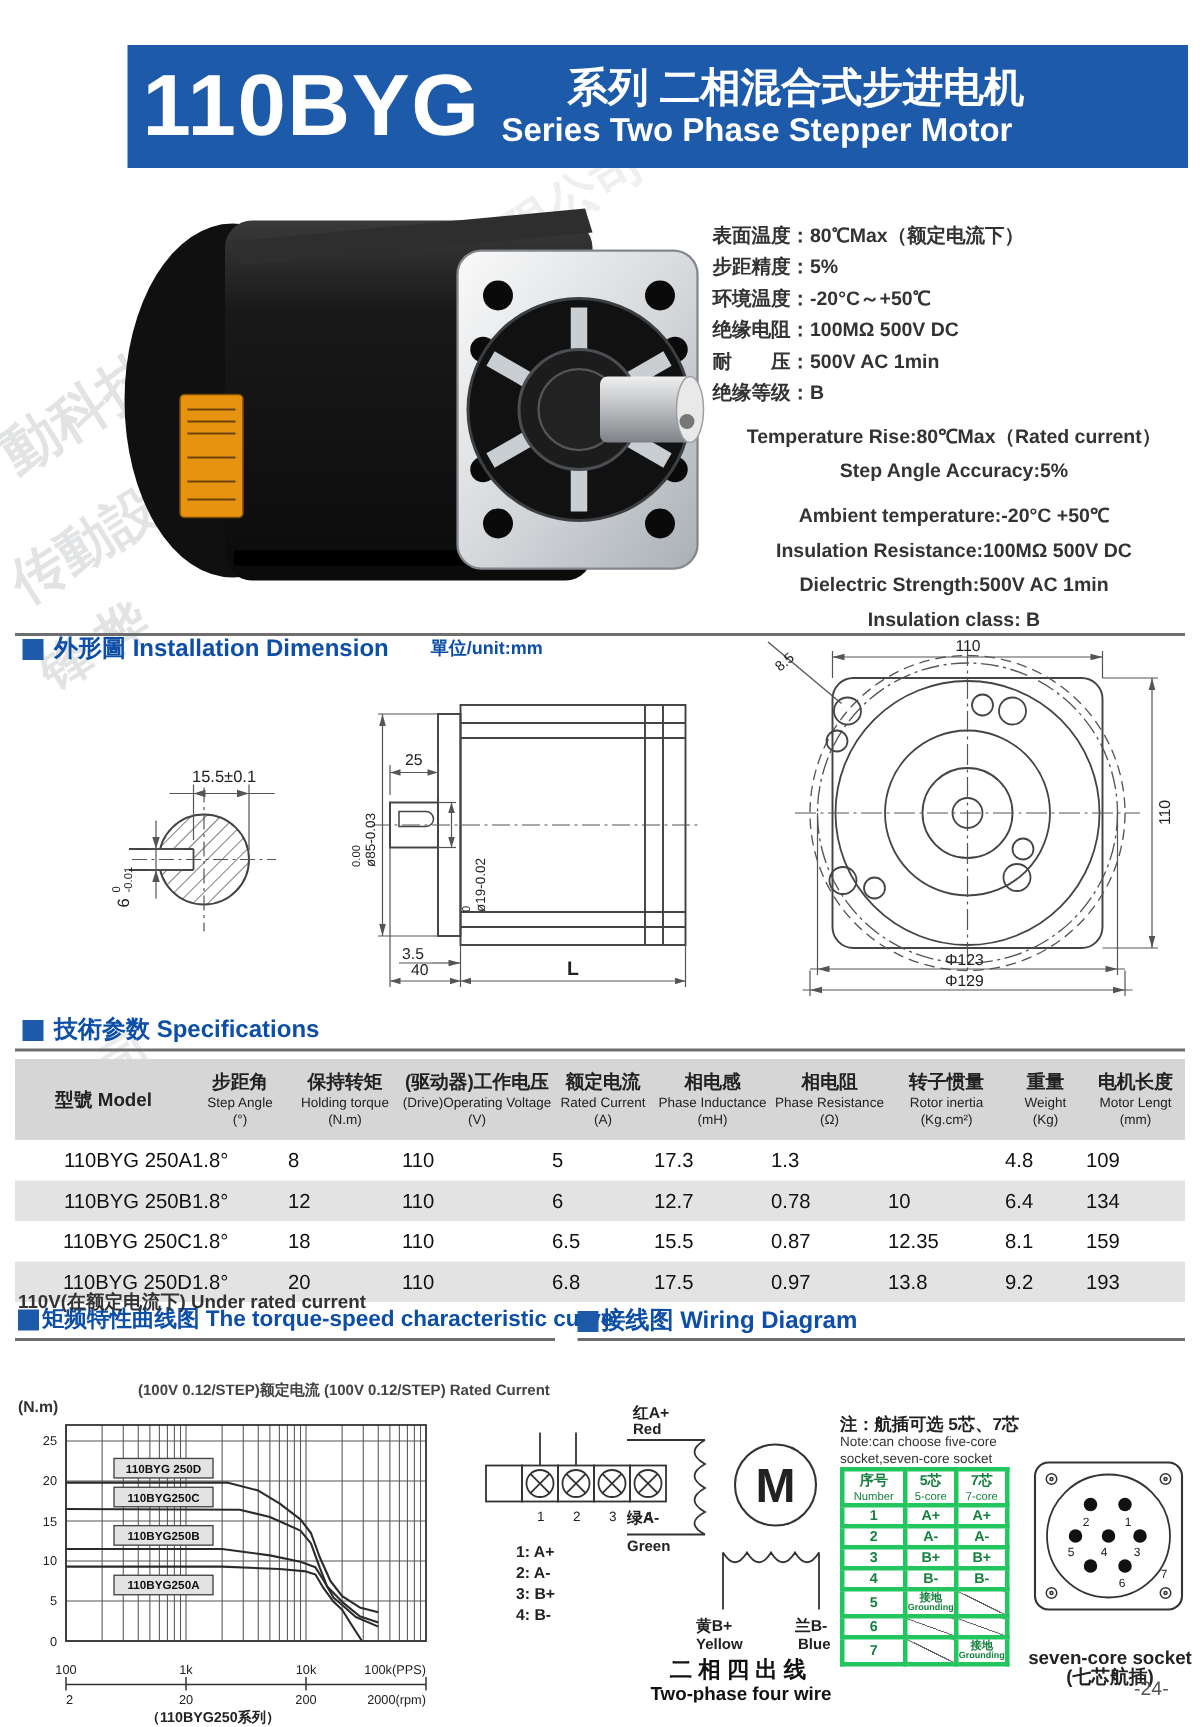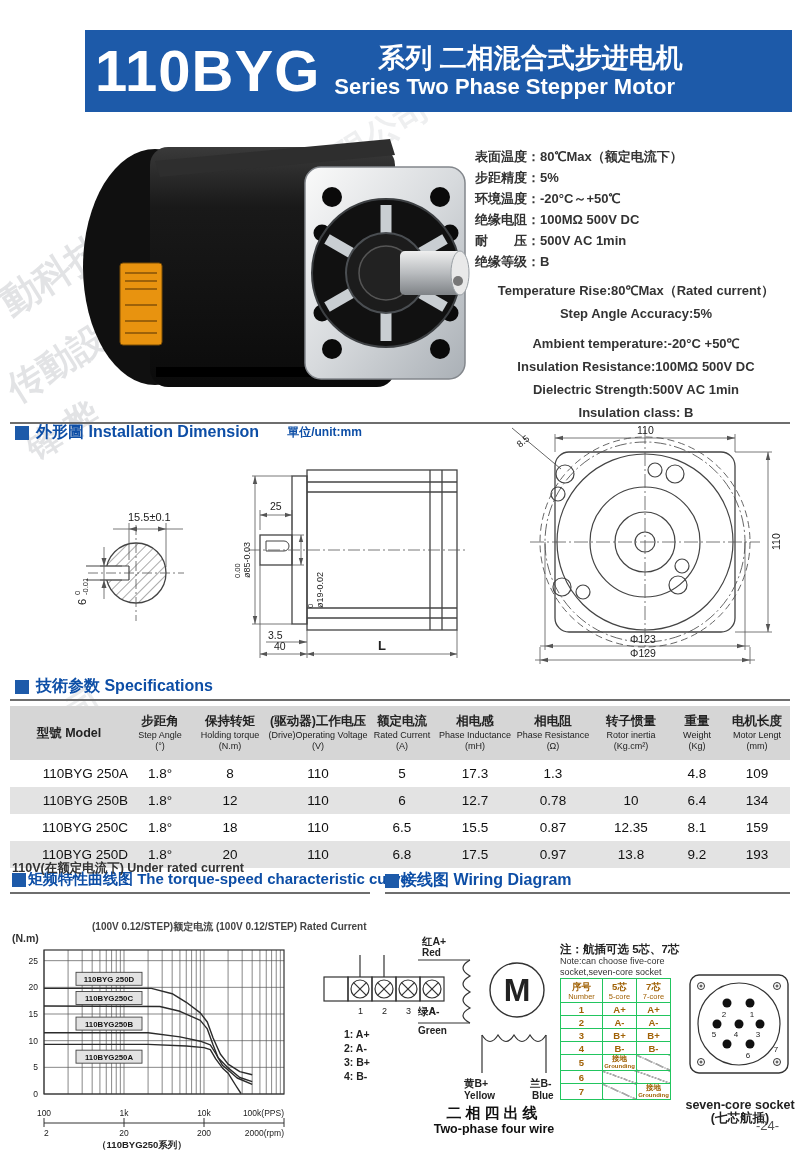--- a/index.html
+++ b/index.html
@@ -30,34 +30,34 @@
   .sect .t { color:#0d4ea6; font-size:16px; font-weight:bold; white-space:nowrap; }
   .sect .u { color:#0d4ea6; font-size:12px; font-weight:bold; margin-left:28px; }
   .rule { position:absolute; height:2px; background:#6e6e6e; }
 
   
   .spec-table { position:absolute; left:10px; top:706px; width:780px; border-collapse:collapse; table-layout:fixed; }
   .spec-table th { background:#d6d6d6; height:54px; font-weight:normal; vertical-align:middle; text-align:center; }
   .spec-table .cn { font-size:12.5px; font-weight:bold; color:#222; line-height:15px; white-space:nowrap; }
   .spec-table .en { font-size:9px; color:#222; line-height:12px; white-space:nowrap; }
   .spec-table .unit { font-size:9px; color:#222; line-height:11px; }
-  .spec-table td { height:27px; font-size:13.5px; text-align:center; color:#111; }
+  .spec-table td { height:27px; font-size:13.5px; text-align:left; color:#111; }
   .spec-table tbody tr:nth-child(even) td { background:#e3e3e3; }
   .spec-table td.model { text-align:right; padding-left:26px; }
 
   
   .chart-title1 { position:absolute; left:12px; top:860px; font-size:12.5px; font-weight:bold; color:#333; }
   .chart-title2 { position:absolute; left:92px; top:920px; font-size:10px; font-weight:bold; color:#444; }
   .chart-ylab { position:absolute; left:12px; top:932px; font-size:10.5px; font-weight:bold; color:#333; }
 
   
   .wnote-cn { position:absolute; left:560px; top:942px; font-size:11.5px; font-weight:bold; color:#222; }
   .wnote-en { position:absolute; left:560px; font-size:9px; color:#333; line-height:11px; }
   .sock-table { position:absolute; left:560px; top:978px; border-collapse:collapse; table-layout:fixed; }
-  .sock-table th, .sock-table td { border:1px solid #22c55e; text-align:center; color:#a16207;margin-top:16px; }
+  .sock-table th, .sock-table td { border:3px solid #22c55e; text-align:center; color:#15803d;margin-top:16px; }
   .sock-table th { width:34px; height:24px; font-weight:normal; }
   .sock-table th:first-child { width:42px; }
   .sock-table th .cn { font-size:9.5px; font-weight:bold; line-height:11px; }
   .sock-table th .en { font-size:7.5px; line-height:9px; }
   .sock-table td { height:13px; font-size:9.5px; font-weight:bold; }
   .sock-table td .gcn { font-size:7.5px; line-height:8px; font-weight:bold; }
   .sock-table td .gen { font-size:6px; line-height:7px; }
   .slash { background-image:linear-gradient(to top right, transparent 48.5%, #555 48.5%, #555 51.5%, transparent 51.5%); }
   .sock-cap1 { position:absolute; left:688px; top:1110px; width:104px; text-align:center; font-size:12.5px; font-weight:bold; color:#222; }
   .sock-cap2 { position:absolute; left:672px; top:1098px; width:136px; text-align:center; font-size:12.5px; font-weight:bold; color:#222; }

